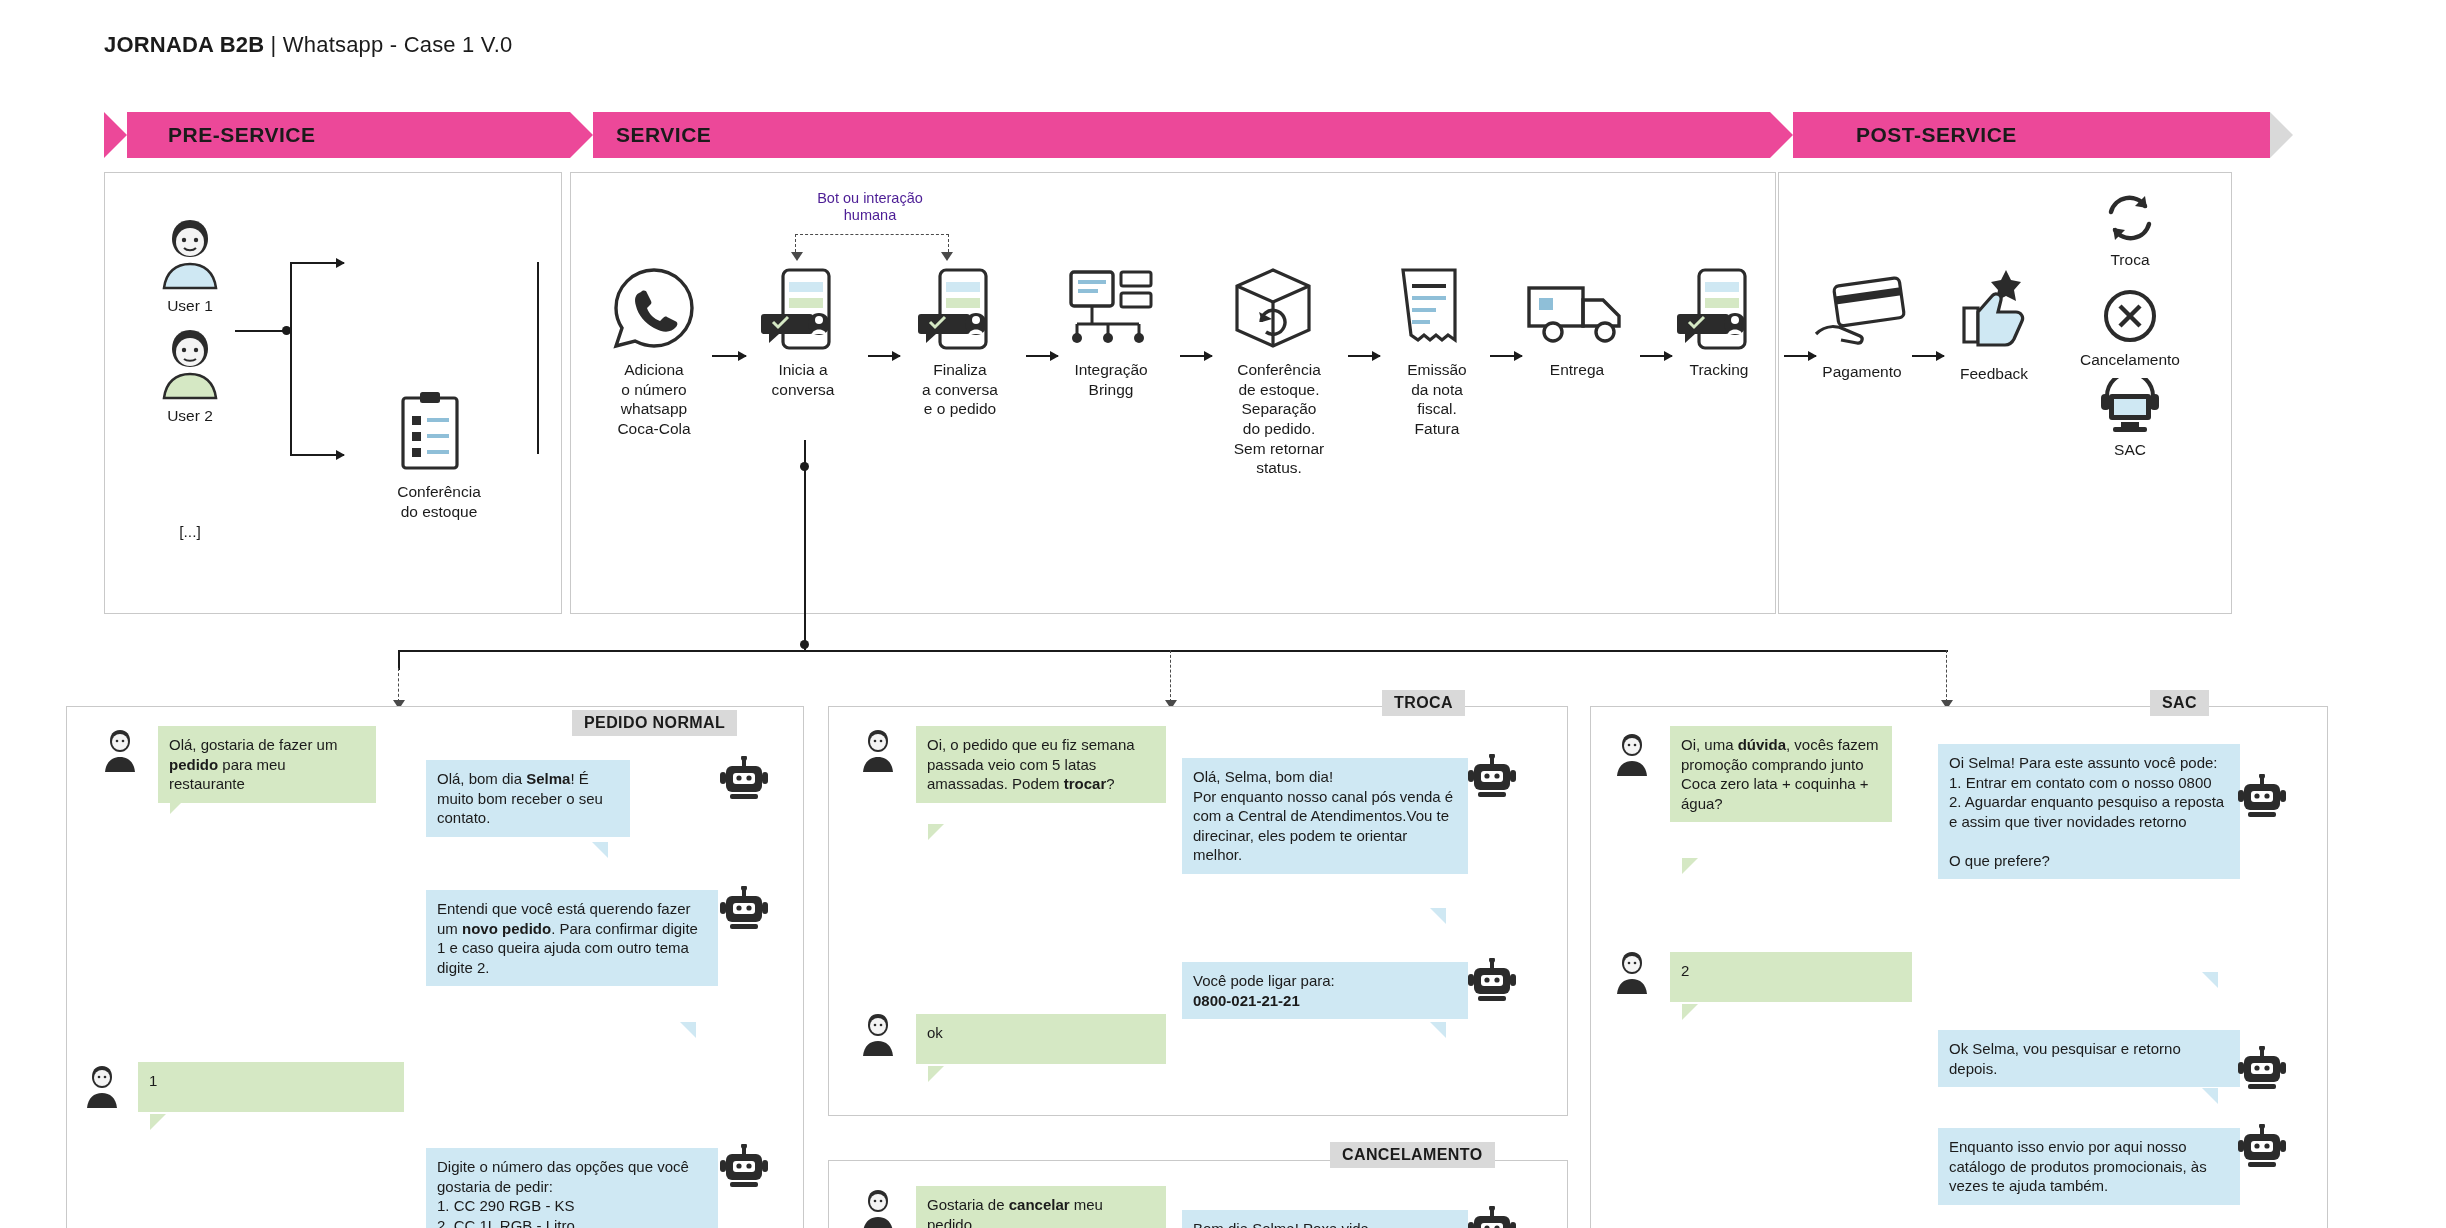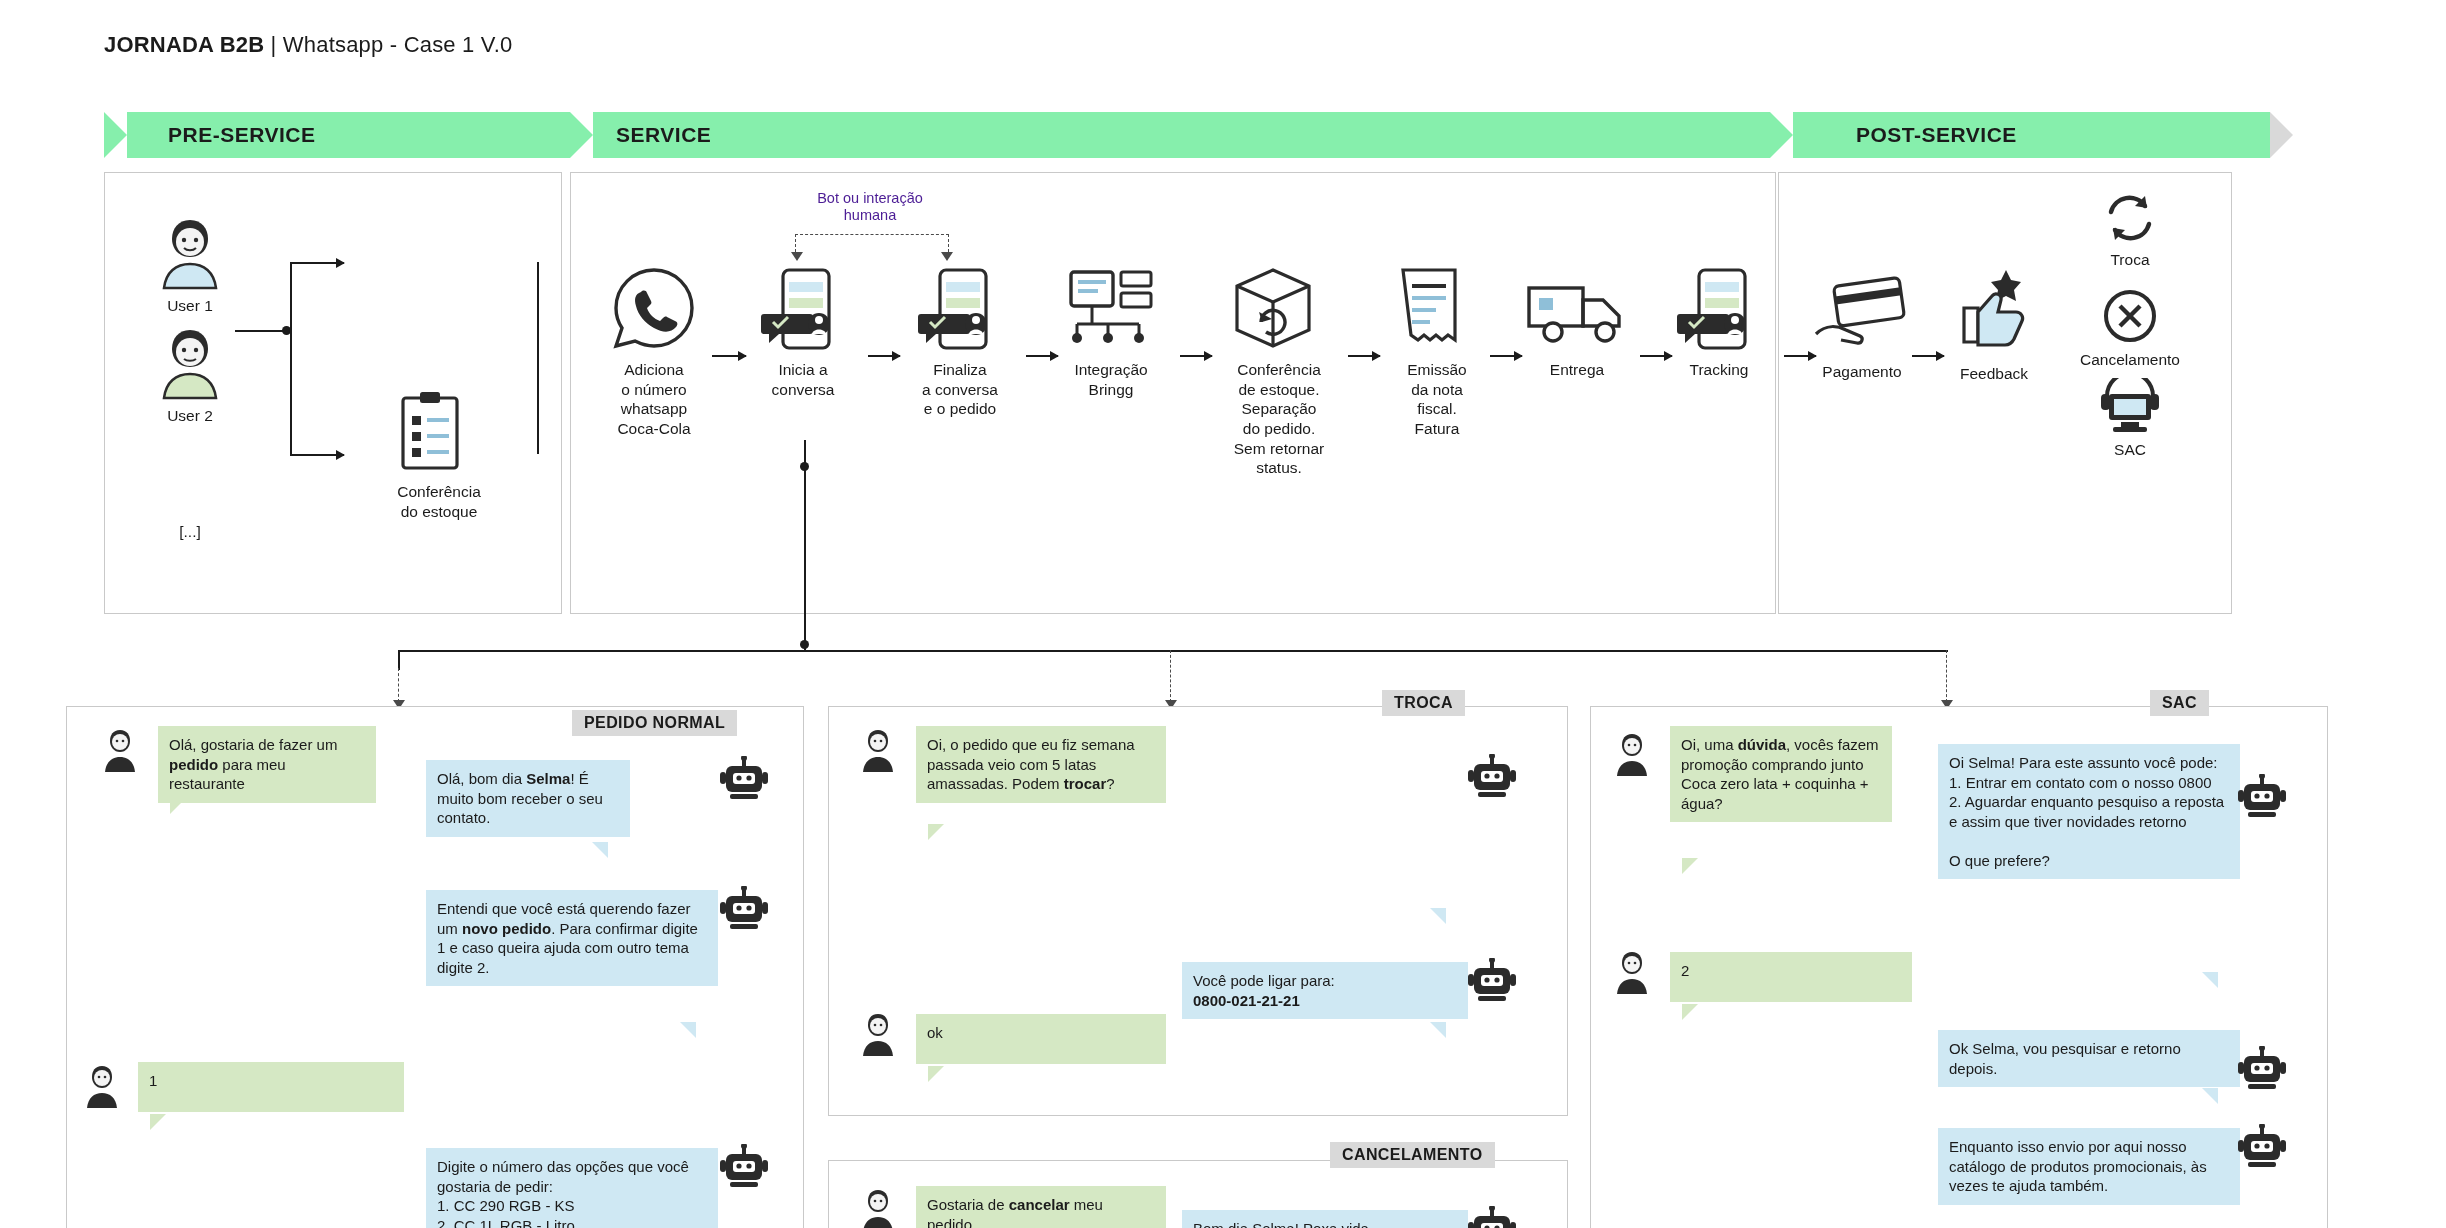--- a/index.html
+++ b/index.html
@@ -8,21 +8,21 @@
     font-family:"Liberation Sans", sans-serif;
     color:#1b1b1b; overflow:hidden; position:relative;
   }
   .page{position:relative;width:2446px;height:1076px;}
 
   
   .title{position:absolute;left:104px;top:32px;font-size:22px;letter-spacing:.2px;}
   .title b{font-weight:bold;}
 
   
-  .banner{position:absolute;height:46px;background:#86efac;display:flex;align-items:center;}
+  .banner{position:absolute;height:46px;background:#ec4899;display:flex;align-items:center;}
   .banner .lbl{font-size:21px;font-weight:bold;letter-spacing:.5px;color:#1b1b1b;}
   .banner.pre{left:104px;top:112px;width:480px;}
   .banner.srv{left:570px;top:112px;width:1210px;}
   .banner.post{left:1770px;top:112px;width:500px;}
   .banner .tip{position:absolute;right:-23px;top:0;width:0;height:0;
       border-top:23px solid transparent;border-bottom:23px solid transparent;border-left:23px solid #d9d9d9;}
   .banner .notch{position:absolute;left:0;top:0;width:0;height:0;
       border-top:23px solid #ffffff;border-bottom:23px solid #ffffff;border-left:23px solid transparent;}
   .banner.pre .lbl{margin-left:64px;}
   .banner.srv .lbl{margin-left:46px;}
@@ -416,20 +416,21 @@
   <svg class="av" style="left:858px;top:726px;" viewBox="0 0 40 46">
     <path d="M20 4c-7 0-10 5-10 11s4 11 10 11 10-5 10-11S27 4 20 4z" fill="#2b2b2b"></path>
     <circle cx="20" cy="16" r="8" fill="#f4f4f4"></circle>
       <circle cx="17" cy="15" r="1.3" fill="#2b2b2b"></circle>
       <circle cx="23" cy="15" r="1.3" fill="#2b2b2b"></circle>
     <path d="M5 46c1-10 7-15 15-15s14 5 15 15z" fill="#2b2b2b"></path>
   </svg>
   <div class="bubble green" style="left:916px;top:726px;width:228px;">Oi, o pedido que eu fiz semana passada veio com 5 latas amassadas. Podem <b>trocar</b>?</div>
   <div class="tail green" style="left:928px;top:824px;"></div>
 
+  <div class="bubble blue" style="left:1182px;top:758px;width:264px;">Olá, Selma, bom dia!<br>Por enquanto nosso canal pós venda é com a Central de Atendimentos.Vou te direcinar, eles podem te orientar melhor.</div>
   <div class="tail blue" style="left:1430px;top:908px;"></div>
   <svg class="av" style="left:1468px;top:754px;width:48px;height:44px;" viewBox="0 0 48 44">
     <rect x="6" y="10" width="36" height="26" rx="6" fill="#2b2b2b"></rect>
     <rect x="13" y="17" width="22" height="11" rx="3" fill="#fff"></rect>
     <circle cx="19" cy="22" r="2.6" fill="#2b2b2b"></circle>
       <circle cx="29" cy="22" r="2.6" fill="#2b2b2b"></circle>
     <rect x="22" y="2" width="4" height="8" fill="#2b2b2b"></rect>
       <circle cx="24" cy="2" r="3" fill="#2b2b2b"></circle>
     <rect x="0" y="16" width="6" height="12" rx="3" fill="#2b2b2b"></rect>
       <rect x="42" y="16" width="6" height="12" rx="3" fill="#2b2b2b"></rect>

